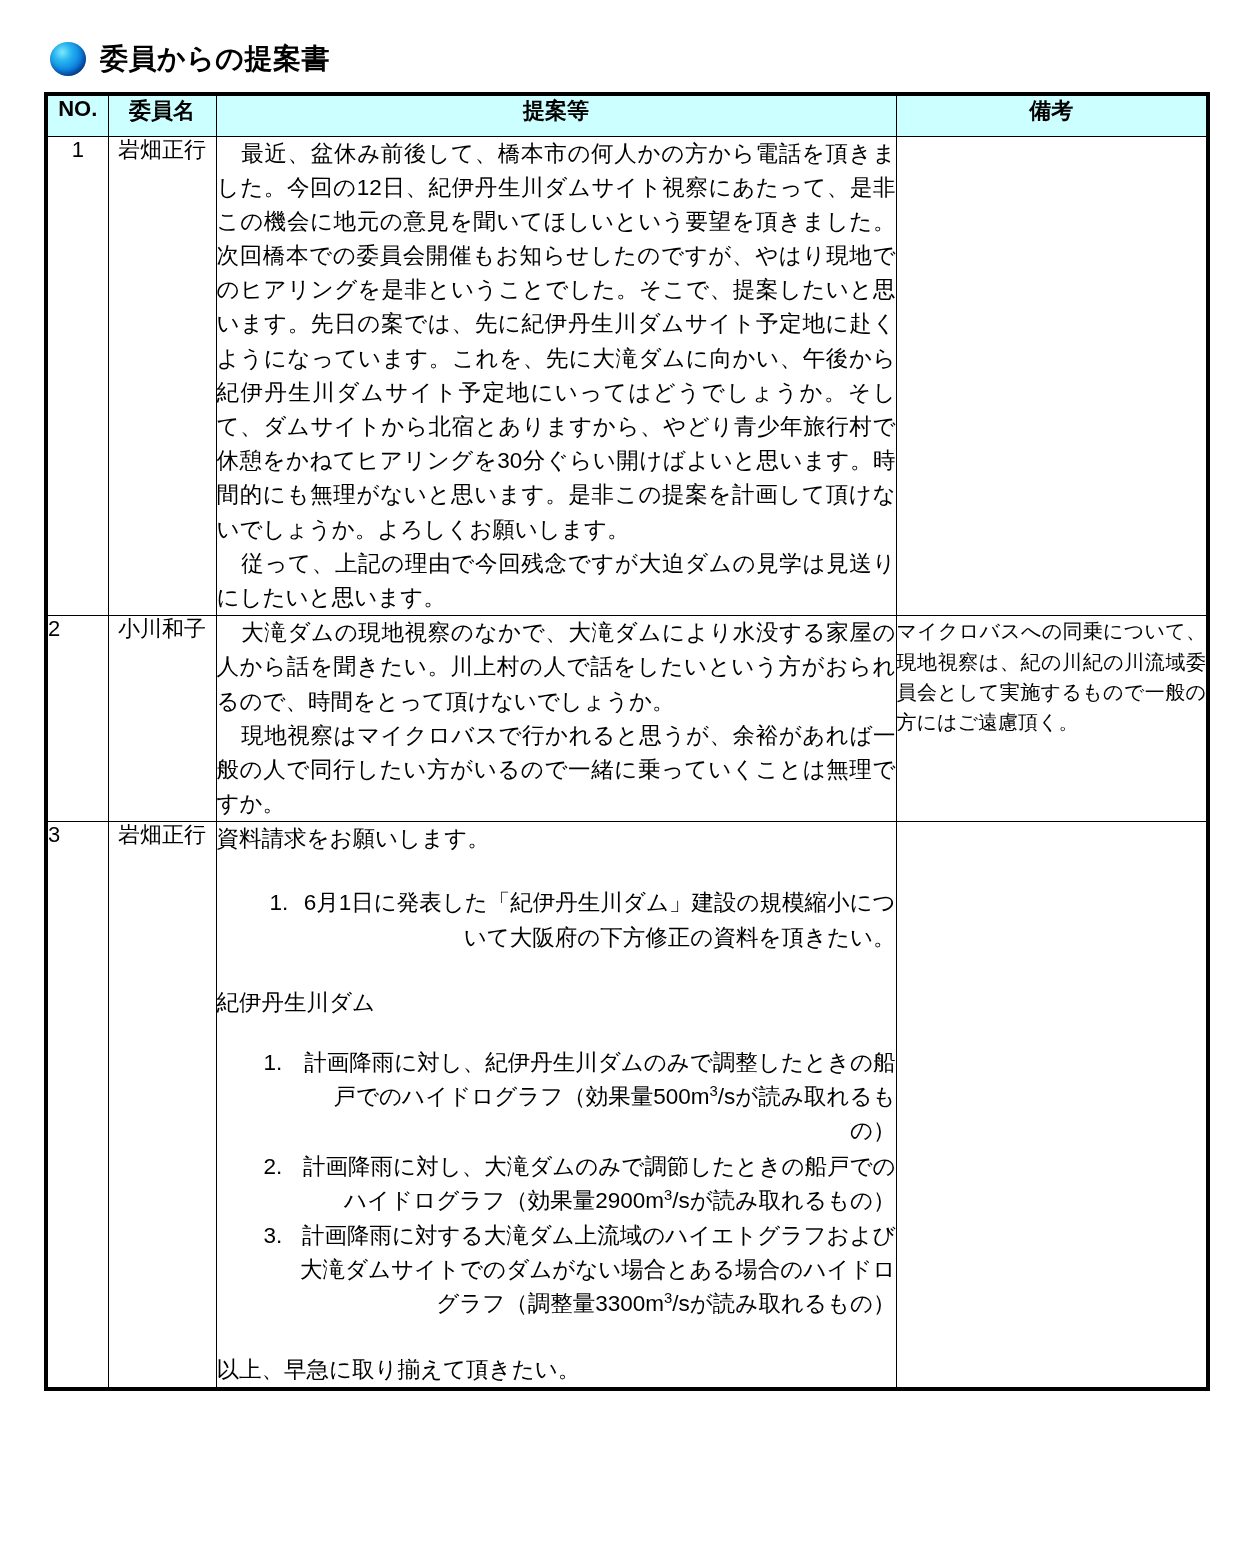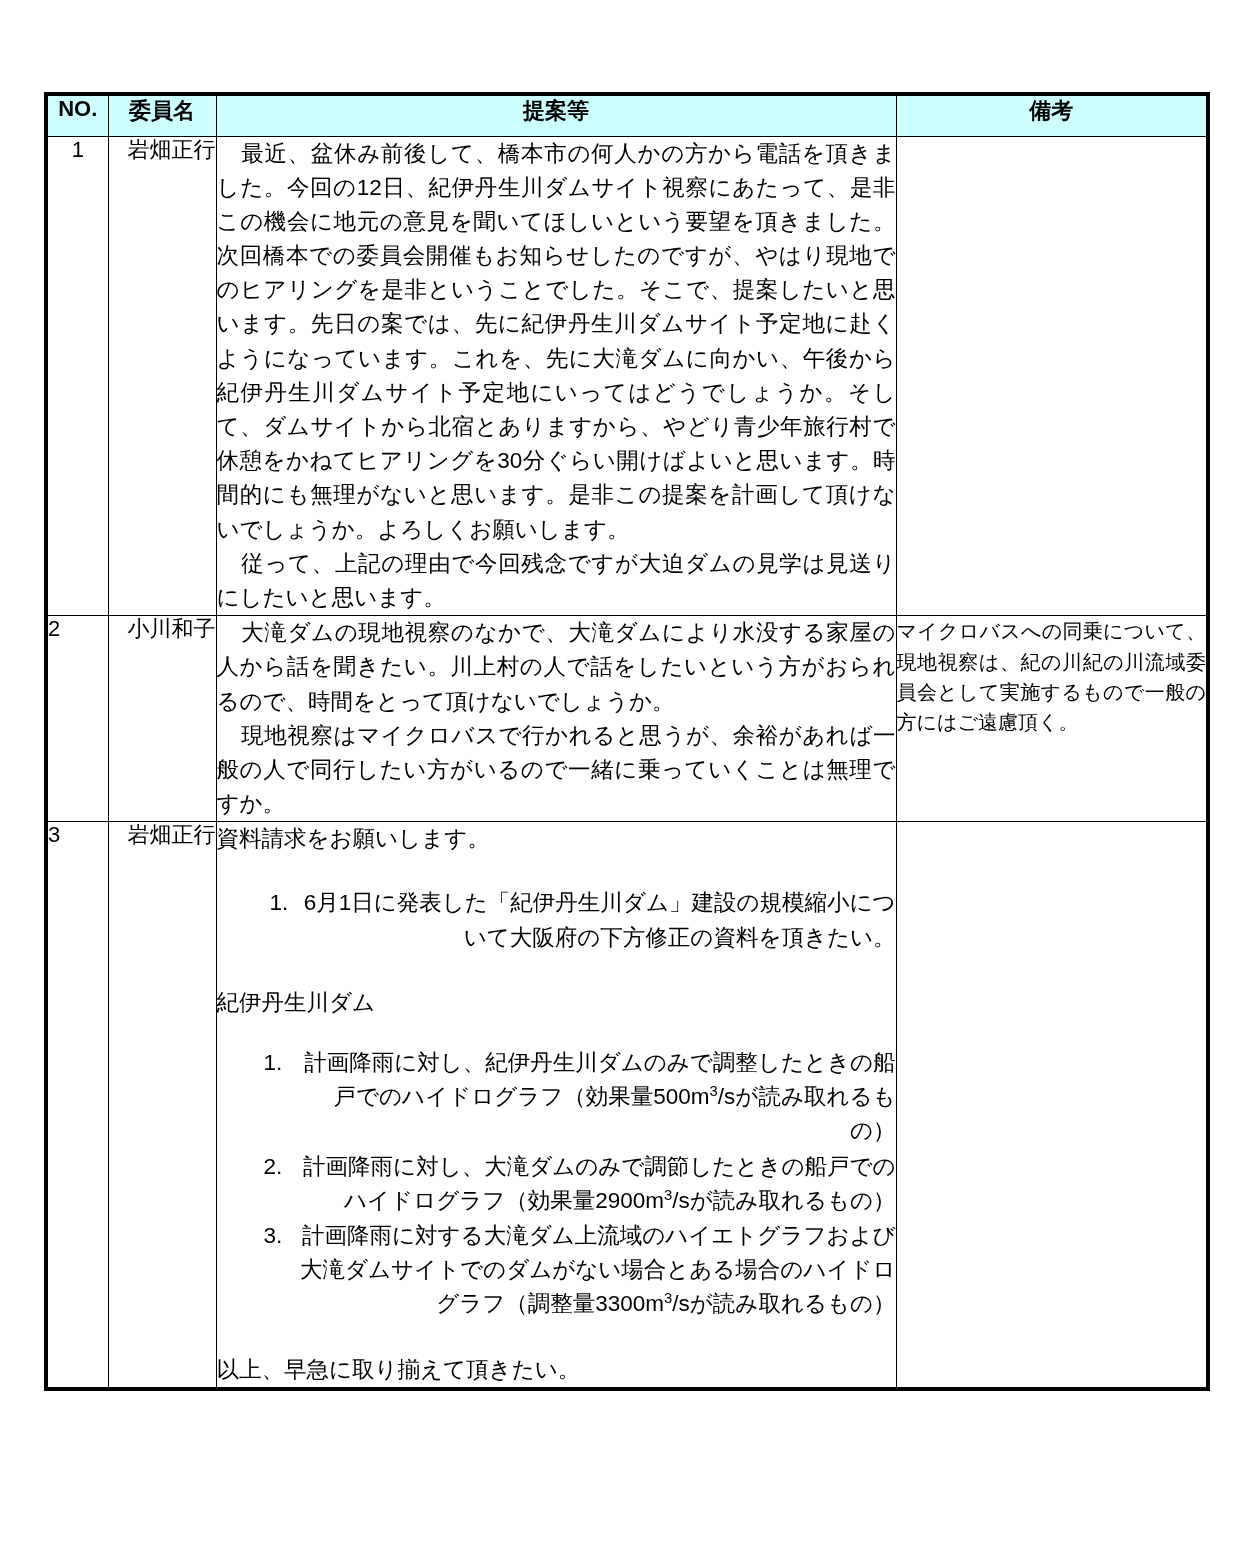--- a/index.html
+++ b/index.html
@@ -88,21 +88,21 @@
     padding: 9px 6px 0 6px;
     line-height: 1.15;
   }
   td.cell-no.center { text-align: center; }
   td.cell-no.left   { text-align: left; }
 
   td.cell-name {
     font-size: 22px;
     padding: 9px 2px 0 4px;
     line-height: 1.15;
-    text-align: right;
+    text-align: center;
     white-space: nowrap;
   }
 
   td.cell-body {
     font-size: 22.5px;
     line-height: 1.52;
     padding: 7px 6px 8px 6px;
   }
   td.cell-remark {
     font-size: 20px;
@@ -145,20 +145,24 @@
     font-size: 0.66em;
     vertical-align: super;
     line-height: 0;
   }
 </style>
 </head>
 <body>
 
 <div class="page">
 
+  <div class="title-row">
+    <span class="bullet-sphere"></span>
+    <span class="doc-title">委員からの提案書</span>
+  </div>
 
   <div class="tbl-wrap">
     <table class="proposals">
       <colgroup>
         <col class="c-no">
         <col class="c-name">
         <col class="c-prop">
         <col class="c-remk">
       </colgroup>
       <thead>

